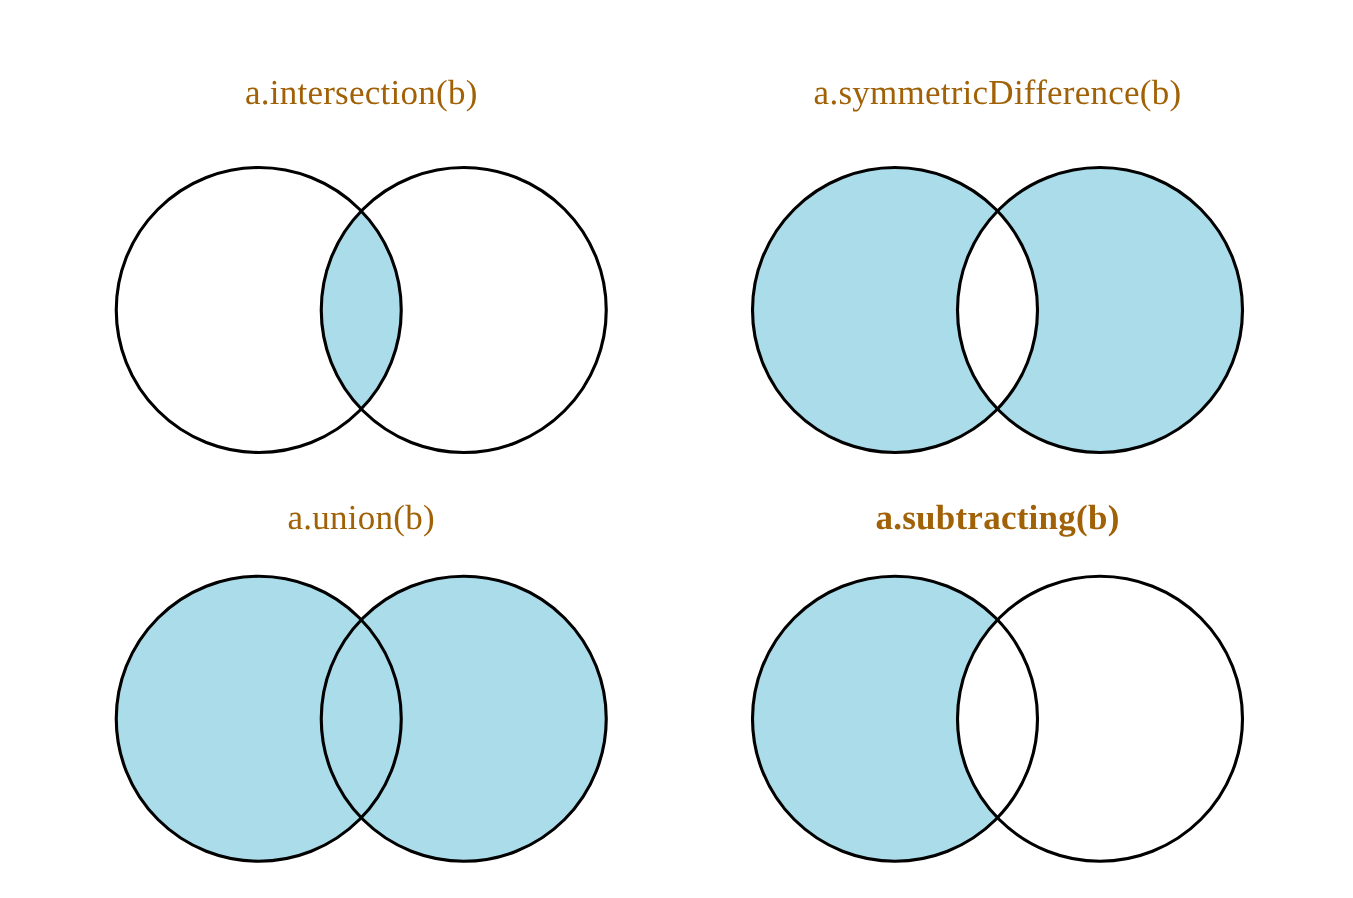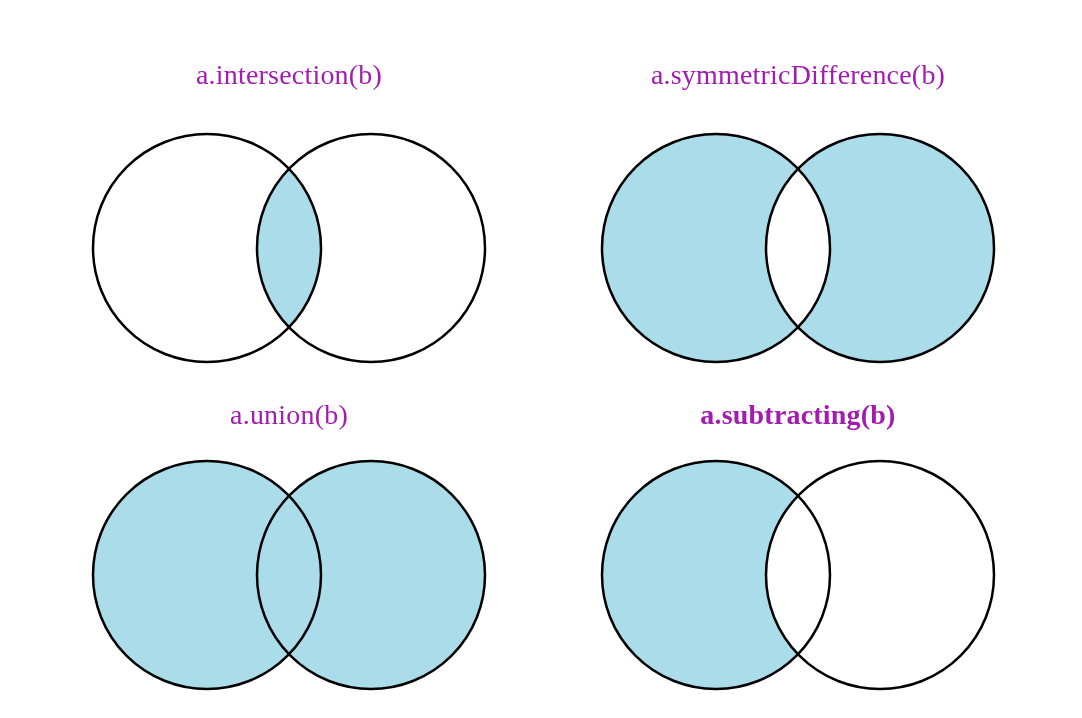--- a/index.html
+++ b/index.html
@@ -18,21 +18,21 @@
   .figure {
     position: absolute;
     width: 400px;
   }
   .figure-title {
     display: block;
     width: 100%;
     text-align: center;
     font-size: 28px;
     line-height: 38px;
-    color: #a21caf;
+    color: #a16207;
     letter-spacing: 0.2px;
     white-space: nowrap;
   }
   .venn-svg {
     display: block;
     width: 400px;
     height: 240px;
   }
   .row-top .venn-svg    { margin-top: 34px; }
   .row-bottom .venn-svg { margin-top: 21px; }

